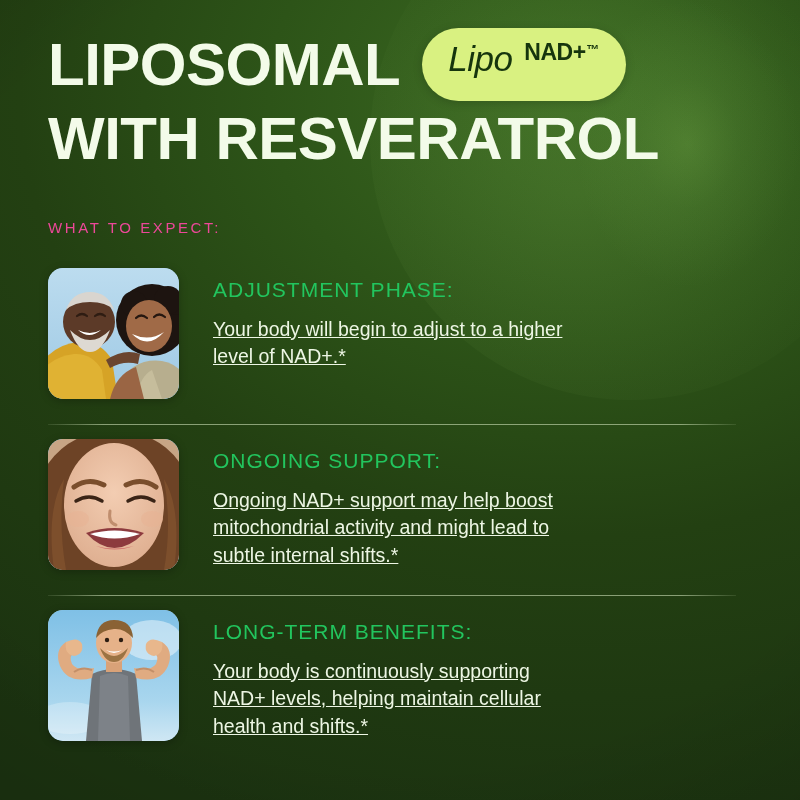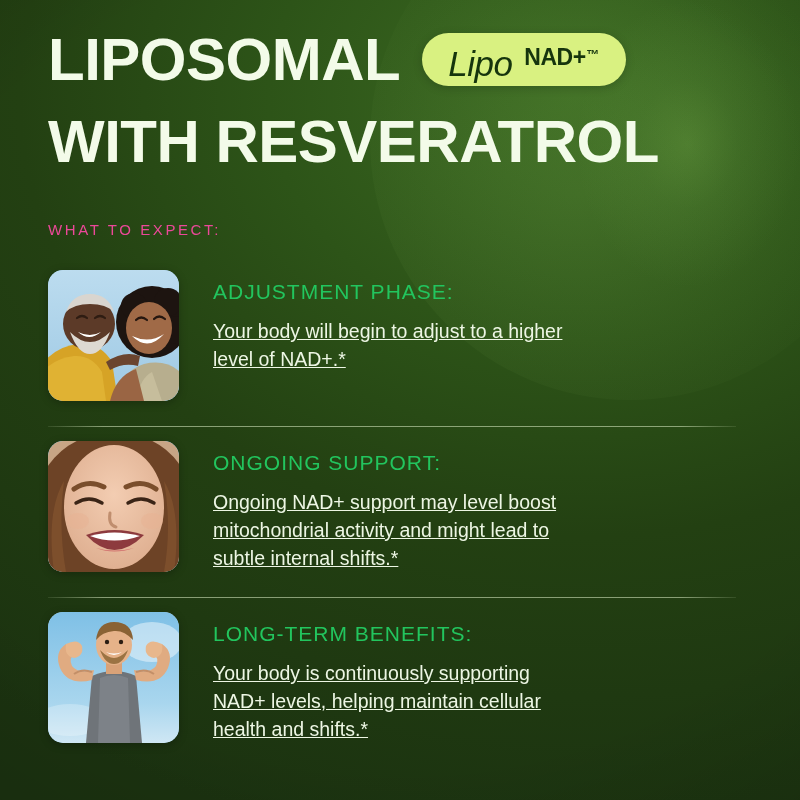--- a/index.html
+++ b/index.html
@@ -78,30 +78,30 @@
     color: #f3fbe9;
     white-space: nowrap;
   }
   .title-line-2 {
     font-size: 60px;
     line-height: 1.06;
     font-weight: 700;
     letter-spacing: -0.5px;
     color: #f3fbe9;
     white-space: nowrap;
-    margin-top: 18px;
+    margin-top: 6px;
   }
 
   .brand-badge {
     display: inline-flex;
     align-items: flex-start;
     justify-content: center;
     background: #d9f181;
     border-radius: 40px;
-    padding: 13px 26px 5px 26px;
+    padding: 13px 26px 25px 26px;
     box-shadow: 0 2px 10px rgba(0,0,0,0.18);
   }
   .brand-inner {
     display: inline-flex;
     align-items: flex-start;
     line-height: 1;
   }
   .brand-lipo {
     font-size: 35px;
     font-style: italic;
@@ -300,21 +300,21 @@
               <path d="M42 95 Q66 88 92 95 Q66 104 42 95 Z" fill="#ffffff"></path>
               <path d="M48 107 Q66 114 86 107 Q66 112 48 107 Z" fill="#d2736f"></path>
 
               <ellipse cx="30" cy="80" rx="11" ry="8" fill="#e8b294" opacity="0.55"></ellipse>
               <ellipse cx="104" cy="80" rx="11" ry="8" fill="#e8b294" opacity="0.55"></ellipse>
             </g>
           </svg>
         </div>
         <div class="row-text">
           <div class="row-heading">ONGOING SUPPORT:</div>
-          <div class="row-body">Ongoing NAD+ support may level boost mitochondrial activity and might lead to subtle internal shifts.*</div>
+          <div class="row-body">Ongoing NAD+ support may help boost mitochondrial activity and might lead to subtle internal shifts.*</div>
         </div>
       </div>
 
       <div class="divider"></div>
 
       <div class="row">
         <div class="thumb">
           <svg viewBox="0 0 131 131" xmlns="http://www.w3.org/2000/svg" aria-hidden="true">
             <defs>
               <clipPath id="cp3">

